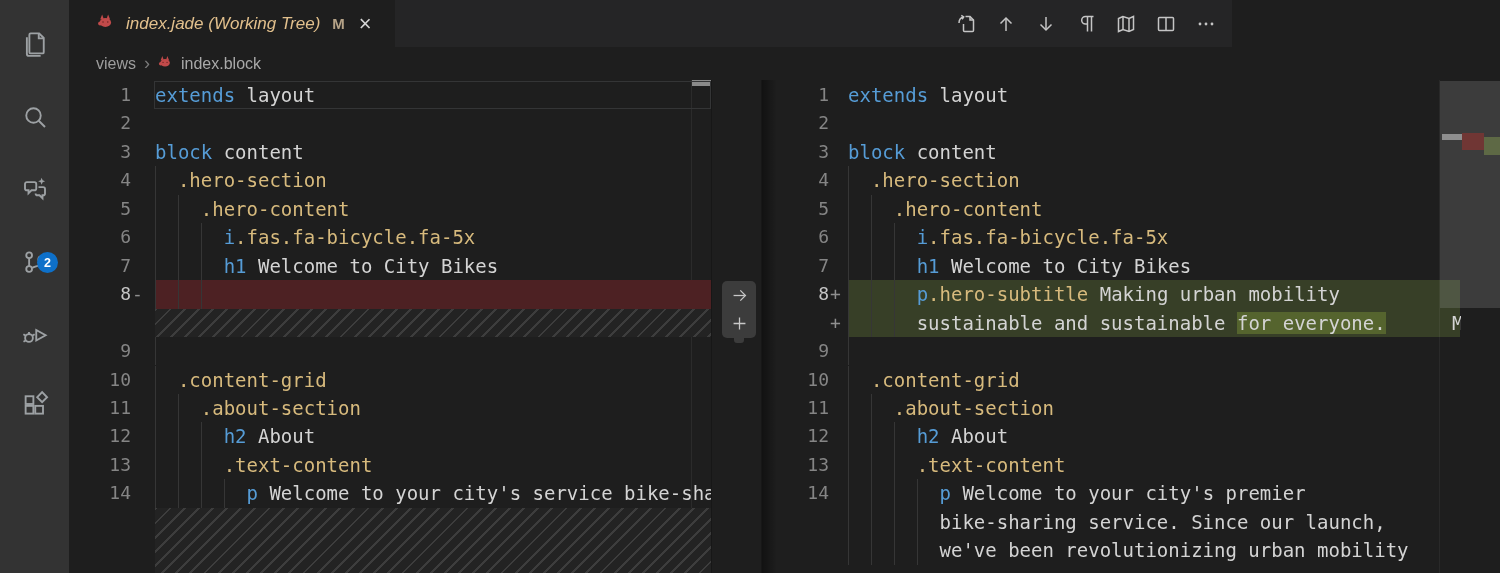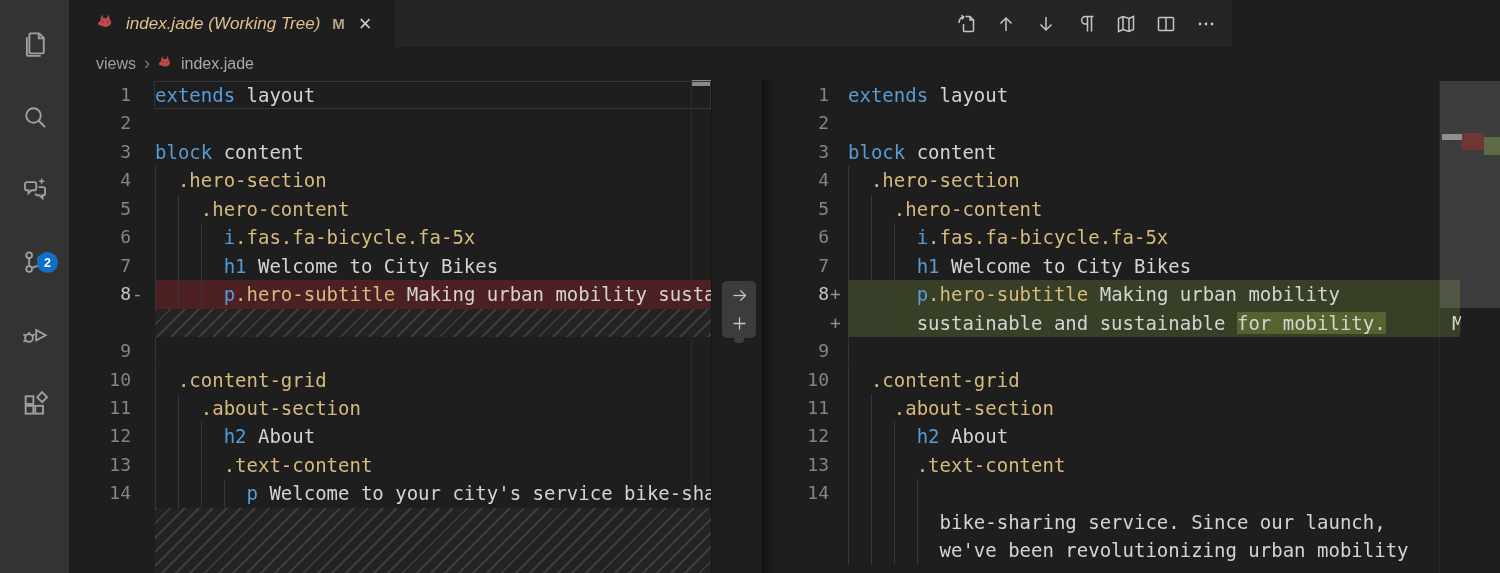--- a/index.html
+++ b/index.html
@@ -187,21 +187,21 @@
     <span class="bc-label" id="bc-views">views</span>
     <span class="bc-sep">›</span>
     <span><svg width="16" height="16" viewBox="0 0 24 24" fill="#c14a4a">
           <path d="M6.5 3L4 9.5l4.4-1z"></path>
           <path d="M14 3l2.6 6.5-4.4-1z"></path>
           <ellipse cx="10.6" cy="13.2" rx="7.2" ry="5.6"></ellipse>
           <circle cx="4" cy="14.5" r="2.6"></circle>
           <circle cx="7.6" cy="12.6" r="1" fill="#6e2626"></circle>
           <circle cx="13.6" cy="12.6" r="1" fill="#6e2626"></circle>
         </svg></span>
-    <span class="bc-label" id="bc-file">index.jade</span>
+    <span class="bc-label" id="bc-file">index.block</span>
   </div>
 
   <div class="pane" id="pane-left">
     <div id="l-sbar">
       <div id="l-thumb"></div>
     </div>
   <div class="row" style="top: 1px;">
         <div class="curline" style="left: 85px; width: 557px;"></div>
         <div class="lnum" style="left: 0px; width: 62px;">1</div>
         <div class="codetxt" style="left: 86px;"><span class="tk-kw">extends</span><span class="tk-pl"> layout</span></div>
@@ -239,21 +239,20 @@
         <div class="lnum" style="left: 0px; width: 62px;">7</div>
         <div class="codetxt" style="left: 86px;"><span class="tk-pl">      </span><span class="tk-kw">h1</span><span class="tk-pl"> Welcome to City Bikes</span></div>
       </div>
       <div class="row" style="top: 200.15px;">
         <div class="linebg bg-del" style="left: 86px; width: 557px;"></div>
         <div class="guide" style="left: 86px;"></div>
         <div class="guide" style="left: 108.88px;"></div>
         <div class="guide" style="left: 131.76px;"></div>
         <div class="lnum bright" style="left: 0px; width: 62px;">8</div>
         <div class="lsfx" style="left: 63px;">-</div>
-        <div class="codetxt" style="left: 86px;"><span class="tk-pl">      </span><span class="tk-kw">p</span><span class="tk-cls">.hero-subtitle</span><span class="tk-pl"> Making urban mobility susta</span></div>
       </div>
       <div class="row" style="top: 228.6px;">
         <div class="hatch" style="left: 86px; width: 556px;"></div>
       </div>
       <div class="row" style="top: 257.05px;">
         <div class="guide" style="left: 86px;"></div>
         <div class="lnum" style="left: 0px; width: 62px;">9</div>
         <div class="codetxt" style="left: 86px;"></div>
       </div>
       <div class="row" style="top: 285.5px;">
@@ -365,21 +364,21 @@
         <div class="lsfx" style="left: 68px;">+</div>
         <div class="codetxt" style="left: 86px;"><span class="tk-pl">      </span><span class="tk-kw">p</span><span class="tk-cls">.hero-subtitle</span><span class="tk-pl"> Making urban mobility</span></div>
       </div>
       <div class="row" style="top: 228.6px;">
         <div class="linebg bg-add" style="left: 86px; width: 612px;"></div>
         <div class="guide" style="left: 86px;"></div>
         <div class="guide" style="left: 108.88px;"></div>
         <div class="guide" style="left: 131.76px;"></div>
         <div class="lnum" style="left: 0px; width: 67px;"></div>
         <div class="lsfx" style="left: 68px;">+</div>
-        <div class="codetxt" style="left: 86px;"><span class="tk-pl">      </span><span class="tk-pl">sustainable and sustainable </span><span class="tk-hl">for mobility.</span></div>
+        <div class="codetxt" style="left: 86px;"><span class="tk-pl">      </span><span class="tk-pl">sustainable and sustainable </span><span class="tk-hl">for everyone.</span></div>
       </div>
       <div class="row" style="top: 257.05px;">
         <div class="guide" style="left: 86px;"></div>
         <div class="lnum" style="left: 0px; width: 67px;">9</div>
         <div class="codetxt" style="left: 86px;"></div>
       </div>
       <div class="row" style="top: 285.5px;">
         <div class="guide" style="left: 86px;"></div>
         <div class="lnum" style="left: 0px; width: 67px;">10</div>
         <div class="codetxt" style="left: 86px;"><span class="tk-pl">  </span><span class="tk-cls">.content-grid</span></div>
@@ -403,20 +402,21 @@
         <div class="guide" style="left: 131.76px;"></div>
         <div class="lnum" style="left: 0px; width: 67px;">13</div>
         <div class="codetxt" style="left: 86px;"><span class="tk-pl">      </span><span class="tk-cls">.text-content</span></div>
       </div>
       <div class="row" style="top: 399.3px;">
         <div class="guide" style="left: 86px;"></div>
         <div class="guide" style="left: 108.88px;"></div>
         <div class="guide" style="left: 131.76px;"></div>
         <div class="guide" style="left: 154.64px;"></div>
         <div class="lnum" style="left: 0px; width: 67px;">14</div>
+        <div class="codetxt" style="left: 86px;"><span class="tk-pl">        </span><span class="tk-kw">p</span><span class="tk-pl"> Welcome to your city's premier</span></div>
       </div>
       <div class="row" style="top: 456.2px;">
         <div class="guide" style="left: 86px;"></div>
         <div class="guide" style="left: 108.88px;"></div>
         <div class="guide" style="left: 131.76px;"></div>
         <div class="guide" style="left: 154.64px;"></div>
         <div class="lnum" style="left: 0px; width: 67px;"></div>
         <div class="codetxt" style="left: 86px;"><span class="tk-pl">        </span><span class="tk-pl">we've been revolutionizing urban mobility</span></div>
       </div>
       <div class="row" style="top: 427.75px;">

